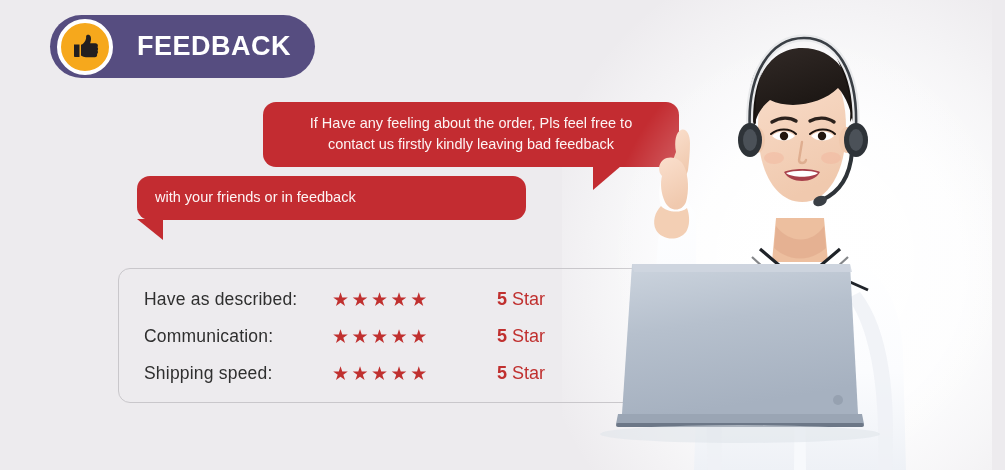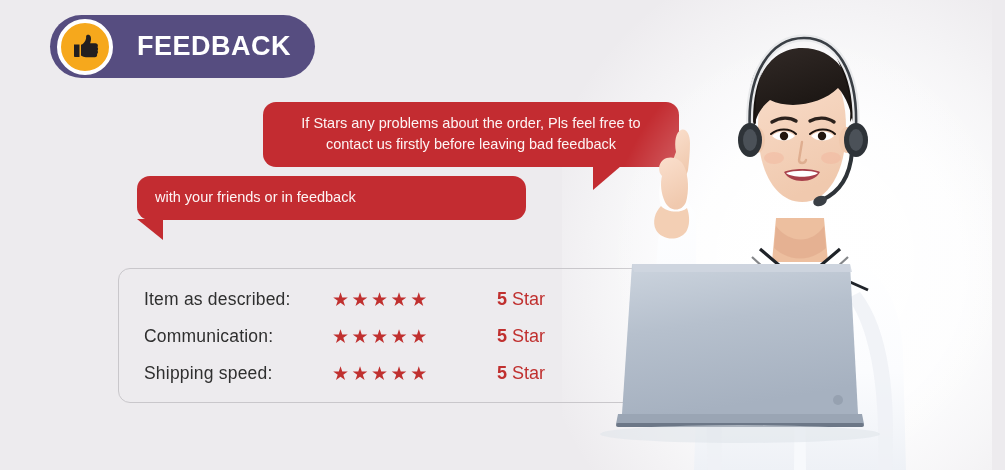--- a/index.html
+++ b/index.html
@@ -190,35 +190,35 @@
     <div class="thumb-badge">
       <svg width="34" height="34" viewBox="0 0 34 34" aria-hidden="true">
         <path d="M6 14.5h5.5V27H6.8c-0.6 0-0.8-0.3-0.8-0.9V14.5z" fill="#231f20"></path>
         <path d="M13 14.8c1.9-0.8 3.3-2.2 4.3-4.1 0.7-1.3 0.9-2.6 0.8-4.1-0.05-0.9 0.5-1.6 1.4-1.8 1.3-0.3 2.6 0.4 3.1 1.7 0.6 1.6 0.5 3.2 0.1 4.8-0.15 0.6-0.35 1.2-0.6 1.9h5.2c1.6 0 2.7 1.1 2.6 2.6-0.05 0.5-0.2 1-0.4 1.5 0.7 0.9 0.8 2 0.2 3-0.1 0.2-0.1 0.4 0 0.6 0.5 1 0.3 2.1-0.5 2.9-0.1 0.1-0.15 0.4-0.1 0.6 0.3 1.5-0.7 2.8-2.3 2.8h-8.9c-1.7 0-3.2-0.5-4.6-1.4-0.2-0.1-0.3-0.3-0.3-0.5V14.8z" fill="#231f20"></path>
       </svg>
     </div>
     <div class="feedback-label">FEEDBACK</div>
   </div>
 
   <div class="bubble" id="bubble-top">
-    <span class="bline">If Stars any problems about the order, Pls feel free to</span>
-    <span class="bline">contact us firstly before leaving bad feedback</span>
+    <span class="bline">If Have any feeling about the order, Pls feel free to</span>
+    <span class="bline">contact us firstly kindly leaving bad feedback</span>
     <span class="tail"></span>
   </div>
 
   <div class="bubble" id="bubble-bottom">
     <span class="bline">with your friends or in feedback</span>
     <span class="tail"></span>
   </div>
 
   <div class="ratings-panel"></div>
   <div class="rating-rows">
 
     <div class="rating-row">
-      <span class="rating-label">Item as described:</span>
+      <span class="rating-label">Have as described:</span>
       <span class="rating-stars">★★★★★</span>
       <span class="rating-score"><span class="num">5</span> <span class="unit">Star</span></span>
     </div>
 
     <div class="rating-row">
       <span class="rating-label">Communication:</span>
       <span class="rating-stars">★★★★★</span>
       <span class="rating-score"><span class="num">5</span> <span class="unit">Star</span></span>
     </div>
 

